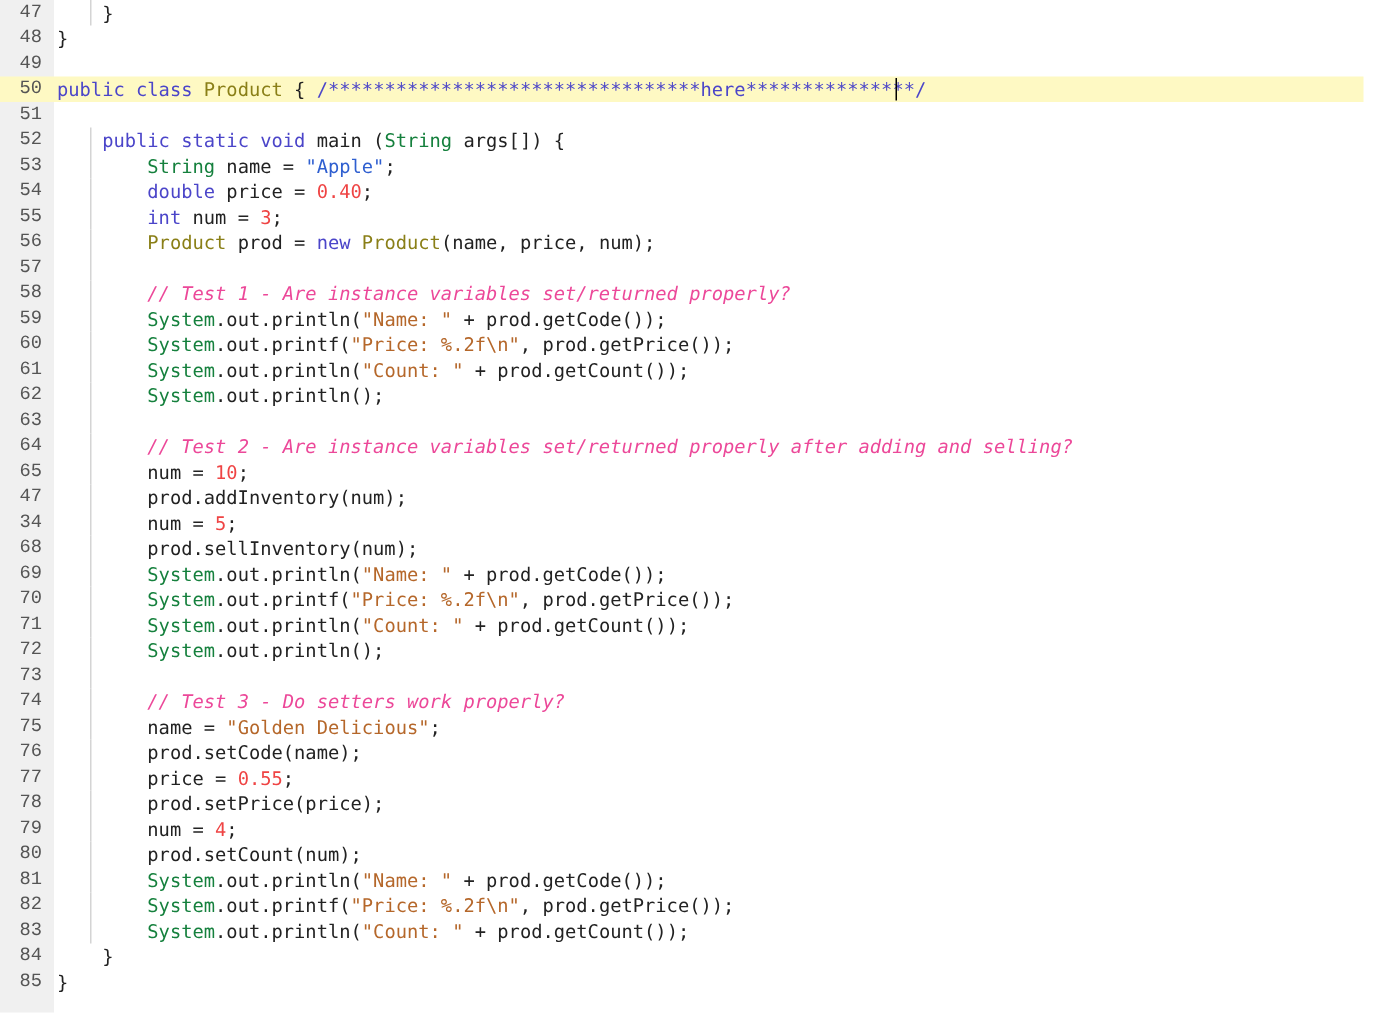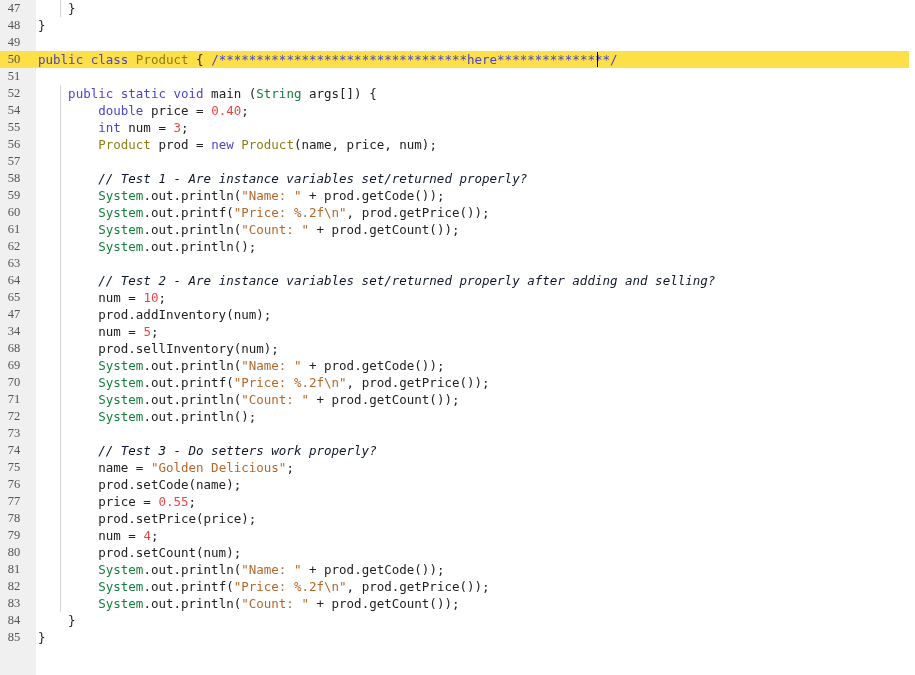--- a/index.html
+++ b/index.html
@@ -40,33 +40,33 @@
 
   .line {
     position: relative;
     height: 17px;
     line-height: 17px;
     white-space: pre;
     font-size: 12.5px;
   }
 
   .line.current {
-    background: #fde047;
+    background: #fef9c3;
     width: 909px;
   }
 
   .lno {
     position: absolute;
     left: 0;
     top: 0;
     width: 28px;
-    text-align: center;
+    text-align: right;
     color: #555555;
     font-size: 12.5px;
-    font-family: Liberation Serif, serif;
+    font-family: Liberation Mono, monospace;
   }
 
   .ltext {
     position: absolute;
     left: 38px;
     top: 0;
     font-size: 12.5px;
     font-family: "DejaVu Sans Mono", "Liberation Mono", monospace;
     color: #222222;
   }
@@ -89,37 +89,38 @@
     background: #000000;
   }
 
   
   .kw   { color: #4b45c9; }          
   .typ  { color: #8a7f17; }          
   .tcls { color: #15803d; }          
   .str  { color: #b5672a; }          
   .strb { color: #2f5fd0; }          
   .num  { color: #ef4444; }          
-  .cmt  { color: #0f172a; font-style: italic; margin-top: 30px; }   
+  .cmt  { color: #ec4899; font-style: italic; margin-top: 30px; }   
   .cmtb { color: #4b45c9; }    */
   .op   { color: #2e8b57; }          
   .pln  { color: #222222; }
 </style>
 </head>
 <body>
 
 <div id="editor">
   <div class="gutter-bg"></div>
   <div class="code-area" id="code-area">
       <div class="line"><div class="guide" style="left: 60px;"></div><span class="lno">47</span><span class="ltext"><span class="pln">    </span><span class="pln">}</span></span></div>
       <div class="line"><span class="lno">48</span><span class="ltext"><span class="pln">}</span></span></div>
       <div class="line"><span class="lno">49</span><span class="ltext"></span></div>
       <div class="line current"><span class="lno">50</span><span class="ltext"><span class="kw">public</span><span class="pln"> </span><span class="kw">class</span><span class="pln"> </span><span class="typ">Product</span><span class="pln"> { </span><span class="cmtb">/*********************************here***************/</span></span><div class="caret" style="left: 597px; background: rgb(0, 0, 0);"></div></div>
       <div class="line"><span class="lno">51</span><span class="ltext"></span></div>
       <div class="line"><div class="guide" style="left: 60px;"></div><span class="lno">52</span><span class="ltext"><span class="pln">    </span><span class="kw">public</span><span class="pln"> </span><span class="kw">static</span><span class="pln"> </span><span class="kw">void</span><span class="pln"> main (</span><span class="tcls">String</span><span class="pln"> args[]) {</span></span></div>
+      <div class="line"><div class="guide" style="left: 60px;"></div><span class="lno">53</span><span class="ltext"><span class="pln">        </span><span class="tcls">String</span><span class="pln"> name </span><span class="op">=</span><span class="pln"> </span><span class="strb">"Apple"</span><span class="pln">;</span></span></div>
       <div class="line"><div class="guide" style="left: 60px;"></div><span class="lno">54</span><span class="ltext"><span class="pln">        </span><span class="kw">double</span><span class="pln"> price </span><span class="op">=</span><span class="pln"> </span><span class="num">0.40</span><span class="pln">;</span></span></div>
       <div class="line"><div class="guide" style="left: 60px;"></div><span class="lno">55</span><span class="ltext"><span class="pln">        </span><span class="kw">int</span><span class="pln"> num </span><span class="op">=</span><span class="pln"> </span><span class="num">3</span><span class="pln">;</span></span></div>
       <div class="line"><div class="guide" style="left: 60px;"></div><span class="lno">56</span><span class="ltext"><span class="pln">        </span><span class="typ">Product</span><span class="pln"> prod </span><span class="op">=</span><span class="pln"> </span><span class="kw">new</span><span class="pln"> </span><span class="typ">Product</span><span class="pln">(name, price, num);</span></span></div>
       <div class="line"><div class="guide" style="left: 60px;"></div><span class="lno">57</span><span class="ltext"></span></div>
       <div class="line"><div class="guide" style="left: 60px;"></div><span class="lno">58</span><span class="ltext"><span class="pln">        </span><span class="cmt">// Test 1 - Are instance variables set/returned properly?</span></span></div>
       <div class="line"><div class="guide" style="left: 60px;"></div><span class="lno">59</span><span class="ltext"><span class="pln">        </span><span class="tcls">System</span><span class="pln">.out.println(</span><span class="str">"Name: "</span><span class="pln"> </span><span class="op">+</span><span class="pln"> prod.getCode());</span></span></div>
       <div class="line"><div class="guide" style="left: 60px;"></div><span class="lno">60</span><span class="ltext"><span class="pln">        </span><span class="tcls">System</span><span class="pln">.out.printf(</span><span class="str">"Price: %.2f\n"</span><span class="pln">, prod.getPrice());</span></span></div>
       <div class="line"><div class="guide" style="left: 60px;"></div><span class="lno">61</span><span class="ltext"><span class="pln">        </span><span class="tcls">System</span><span class="pln">.out.println(</span><span class="str">"Count: "</span><span class="pln"> </span><span class="op">+</span><span class="pln"> prod.getCount());</span></span></div>
       <div class="line"><div class="guide" style="left: 60px;"></div><span class="lno">62</span><span class="ltext"><span class="pln">        </span><span class="tcls">System</span><span class="pln">.out.println();</span></span></div>
       <div class="line"><div class="guide" style="left: 60px;"></div><span class="lno">63</span><span class="ltext"></span></div>

